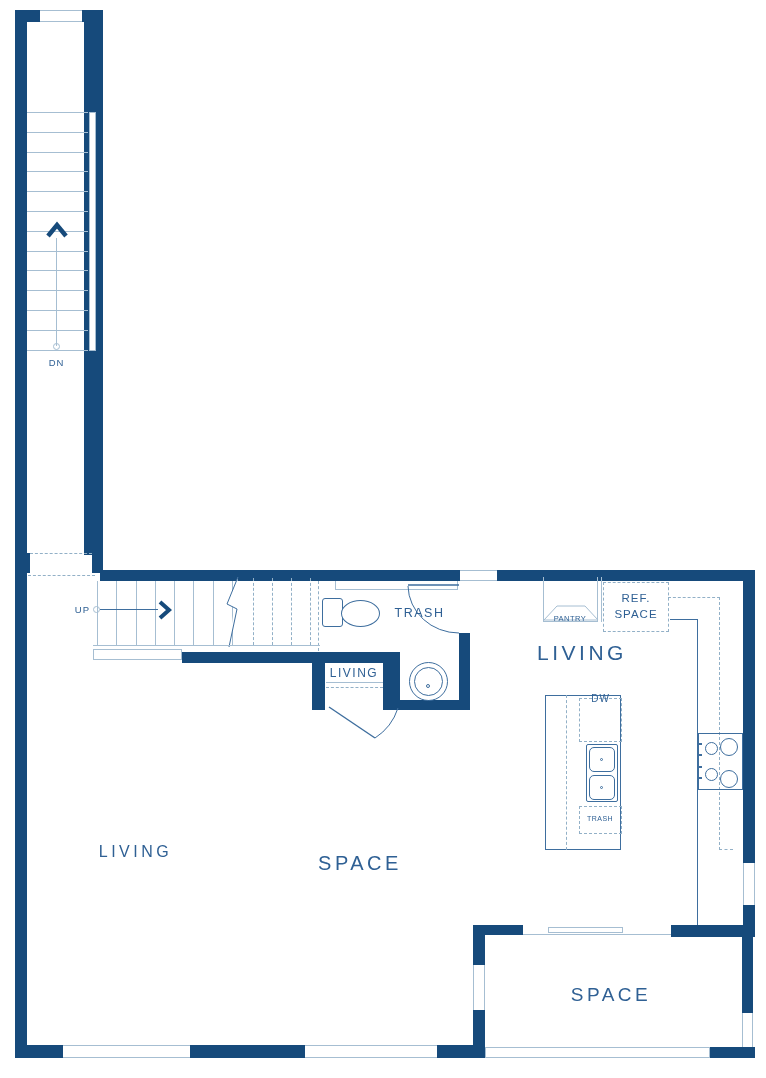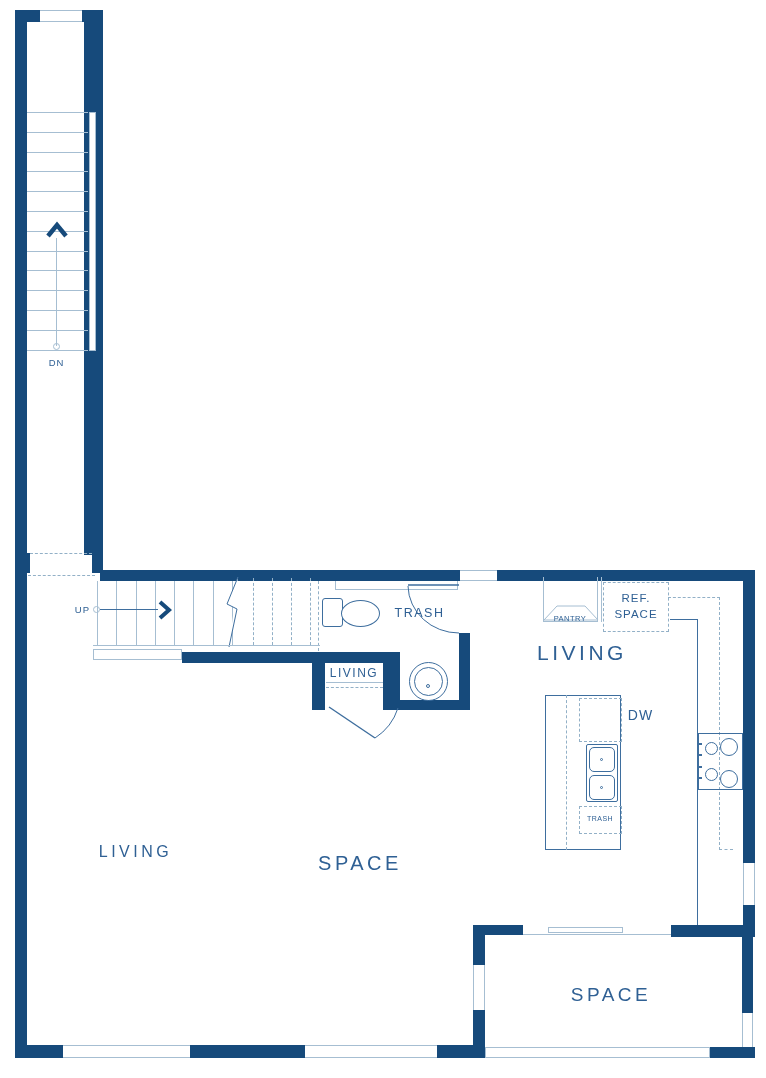--- a/index.html
+++ b/index.html
@@ -139,21 +139,21 @@
   <div class="circ" style="left:705px;top:768px;width:13px;height:13px;"></div>
   <div class="circ" style="left:720px;top:770px;width:18px;height:18px;"></div>
   <div class="ln" style="left:699px;top:743px;width:3px;height:2px;"></div>
   <div class="ln" style="left:699px;top:754px;width:3px;height:2px;"></div>
   <div class="ln" style="left:699px;top:766px;width:3px;height:2px;"></div>
   <div class="ln" style="left:699px;top:777px;width:3px;height:2px;"></div>
 
   <div class="box" style="left:545px;top:695px;width:76px;height:155px;border-width:1px;"></div>
   <div class="dash-v" style="left:566px;top:695px;height:155px;"></div>
   <div class="dbox" style="left:579px;top:698px;width:43px;height:44px;"></div>
-  <div class="lbl" style="left:582px;top:706px;width:37px;height:18px;font-size:14px;letter-spacing:1px;margin-left:40px;">DW</div>
+  <div class="lbl" style="left:582px;top:689px;width:37px;height:18px;font-size:10px;letter-spacing:1px;">DW</div>
 
   <div class="box" style="left:586px;top:744px;width:32px;height:58px;border-width:1px;border-radius:2px;"></div>
   <div class="box" style="left:589px;top:747px;width:26px;height:25px;border-width:1px;border-radius:5px;"></div>
   <div class="box" style="left:589px;top:775px;width:26px;height:25px;border-width:1px;border-radius:5px;"></div>
   <div class="circ" style="left:600px;top:758px;width:3px;height:3px;"></div>
   <div class="circ" style="left:600px;top:786px;width:3px;height:3px;"></div>
 
   <div class="dbox" style="left:579px;top:806px;width:43px;height:28px;"></div>
   <div class="lbl" style="left:584px;top:813px;width:32px;height:10px;font-size:7px;letter-spacing:.5px;">TRASH</div>
 

